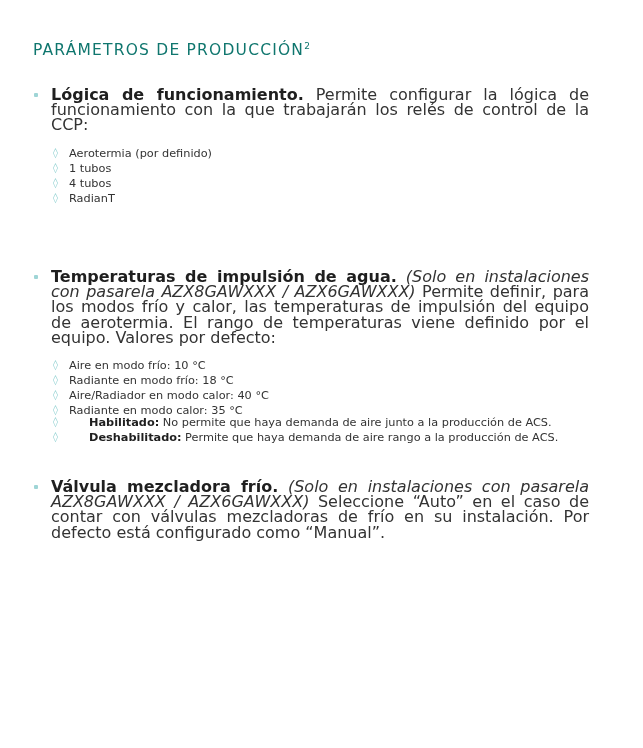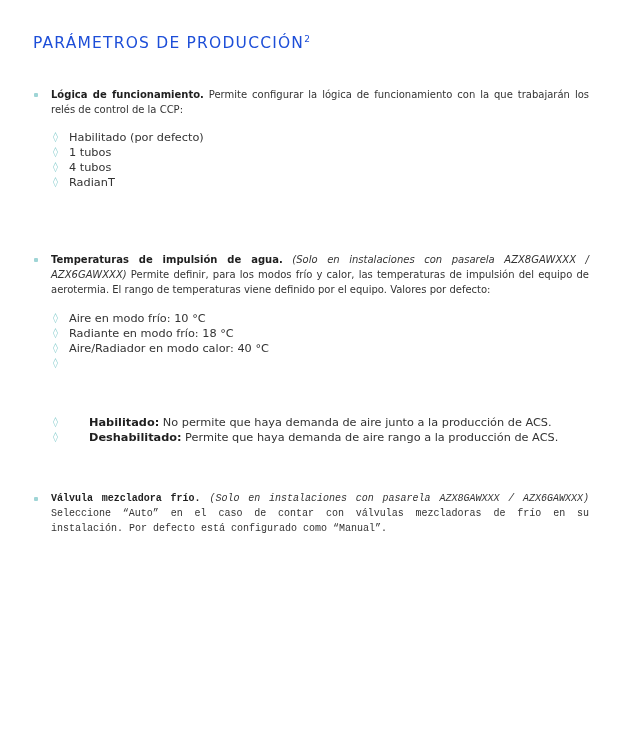--- a/index.html
+++ b/index.html
@@ -3,34 +3,34 @@
   <meta charset="utf-8">
   <style>
     html, body { margin: 0; padding: 0; }
     body {
       width: 643px; height: 748px; background: #ffffff;
       font-family: "DejaVu Sans", "Liberation Sans", sans-serif;
       color: #333333; position: relative; overflow: hidden;
     }
     .page { position: absolute; left: 0; top: 0; width: 643px; height: 748px; }
     .title {
-      position: absolute; left: 33px; top: 34px;
+      position: absolute; left: 33px; top: 41px;
       font-family: "DejaVu Sans", sans-serif;
-      font-size: 15.5px; letter-spacing: 1.2px; color: #1d4ed8; font-weight: 500;
+      font-size: 15.5px; letter-spacing: 1.2px; color: #0f766e; font-weight: 500;
       white-space: nowrap;
     }
     .title sup { font-size: 9px; vertical-align: 6px; letter-spacing: 0; }
     .section { position: absolute; left: 33px; width: 556px; }
     .bullet-row { position: relative; padding-left: 18px; }
     .bullet {
       position: absolute; left: 1px; top: 6px; width: 4px; height: 4px;
       background: #9fd5d6; border-radius: 1px;
     }
     .para {
-      font-size: 10px; line-height: 15.2px; text-align: justify;
+      font-size: 16px; line-height: 15.2px; text-align: justify;
       color: #333333;
     }
     .para b { font-weight: bold; color: #1f1f1f; }
     .para i { font-style: italic; }
     .sub { margin-top: 13px; padding-left: 18px; }
     .sub-item { position: relative; padding-left: 18px; font-size: 11.3px; line-height: 15px; color: #333; white-space: nowrap; }
     .sub-item b { color: #1f1f1f; margin-left: 20px; }
     .diamond {
       position: absolute; left: 2px; top: 2px; width: 8px; height: 10px;
       color: #8fd0d1; font-size: 10px; line-height: 10px;
@@ -45,48 +45,48 @@
   <div class="title">
     <span>PARÁMETROS DE PRODUCCIÓN</span><sup>2</sup>
   </div>
 
   <div class="section" style="top:87px;">
     <div class="bullet-row">
       <span class="bullet"></span>
       <div class="para"><b>Lógica de funcionamiento.</b><span> Permite configurar la lógica de funcionamiento con la que trabajarán los relés de control de la CCP:</span></div>
     </div>
     <div class="sub">
-      <div class="sub-item"><span class="diamond">◊</span><span>Habilitado (por defecto)</span></div>
+      <div class="sub-item"><span class="diamond">◊</span><span>Aerotermia (por definido)</span></div>
       <div class="sub-item"><span class="diamond">◊</span><span>1 tubos</span></div>
       <div class="sub-item"><span class="diamond">◊</span><span>4 tubos</span></div>
       <div class="sub-item"><span class="diamond">◊</span><span>RadianT</span></div>
     </div>
   </div>
 
 
-  <div class="section" style="top:252px;">
+  <div class="section" style="top:269px;">
     <div class="bullet-row">
       <span class="bullet"></span>
       <div class="para"><b>Temperaturas de impulsión de agua.</b><i> (Solo en instalaciones con pasarela AZX8GAWXXX / AZX6GAWXXX)</i><span> Permite definir, para los modos frío y calor, las temperaturas de impulsión del equipo de aerotermia. El rango de temperaturas viene definido por el equipo. Valores por defecto:</span></div>
     </div>
     <div class="sub">
       <div class="sub-item"><span class="diamond">◊</span><span>Aire en modo frío: 10 °C</span></div>
       <div class="sub-item"><span class="diamond">◊</span><span>Radiante en modo frío: 18 °C</span></div>
       <div class="sub-item"><span class="diamond">◊</span><span>Aire/Radiador en modo calor: 40 °C</span></div>
-      <div class="sub-item"><span class="diamond">◊</span></div>
+      <div class="sub-item"><span class="diamond">◊</span><span>Radiante en modo calor: 35 °C</span></div>
     </div>
   </div>
 
   <div class="section" style="top:402px;">
     <div class="sub">
       <div class="sub-item"><span class="diamond">◊</span><b>Habilitado:</b><span> No permite que haya demanda de aire junto a la producción de ACS.</span></div>
       <div class="sub-item"><span class="diamond">◊</span><b>Deshabilitado:</b><span> Permite que haya demanda de aire rango a la producción de ACS.</span></div>
     </div>
   </div>
 
-  <div class="section" style="top:491px;font-family:Liberation Mono, monospace;">
+  <div class="section" style="top:479px;">
     <div class="bullet-row">
       <span class="bullet"></span>
       <div class="para"><b>Válvula mezcladora frío.</b><i> (Solo en instalaciones con pasarela AZX8GAWXXX / AZX6GAWXXX)</i><span> Seleccione “Auto” en el caso de contar con válvulas mezcladoras de frío en su instalación. Por defecto está configurado como “Manual”.</span></div>
     </div>
   </div>
 
 </div>
 
 </body></html>

